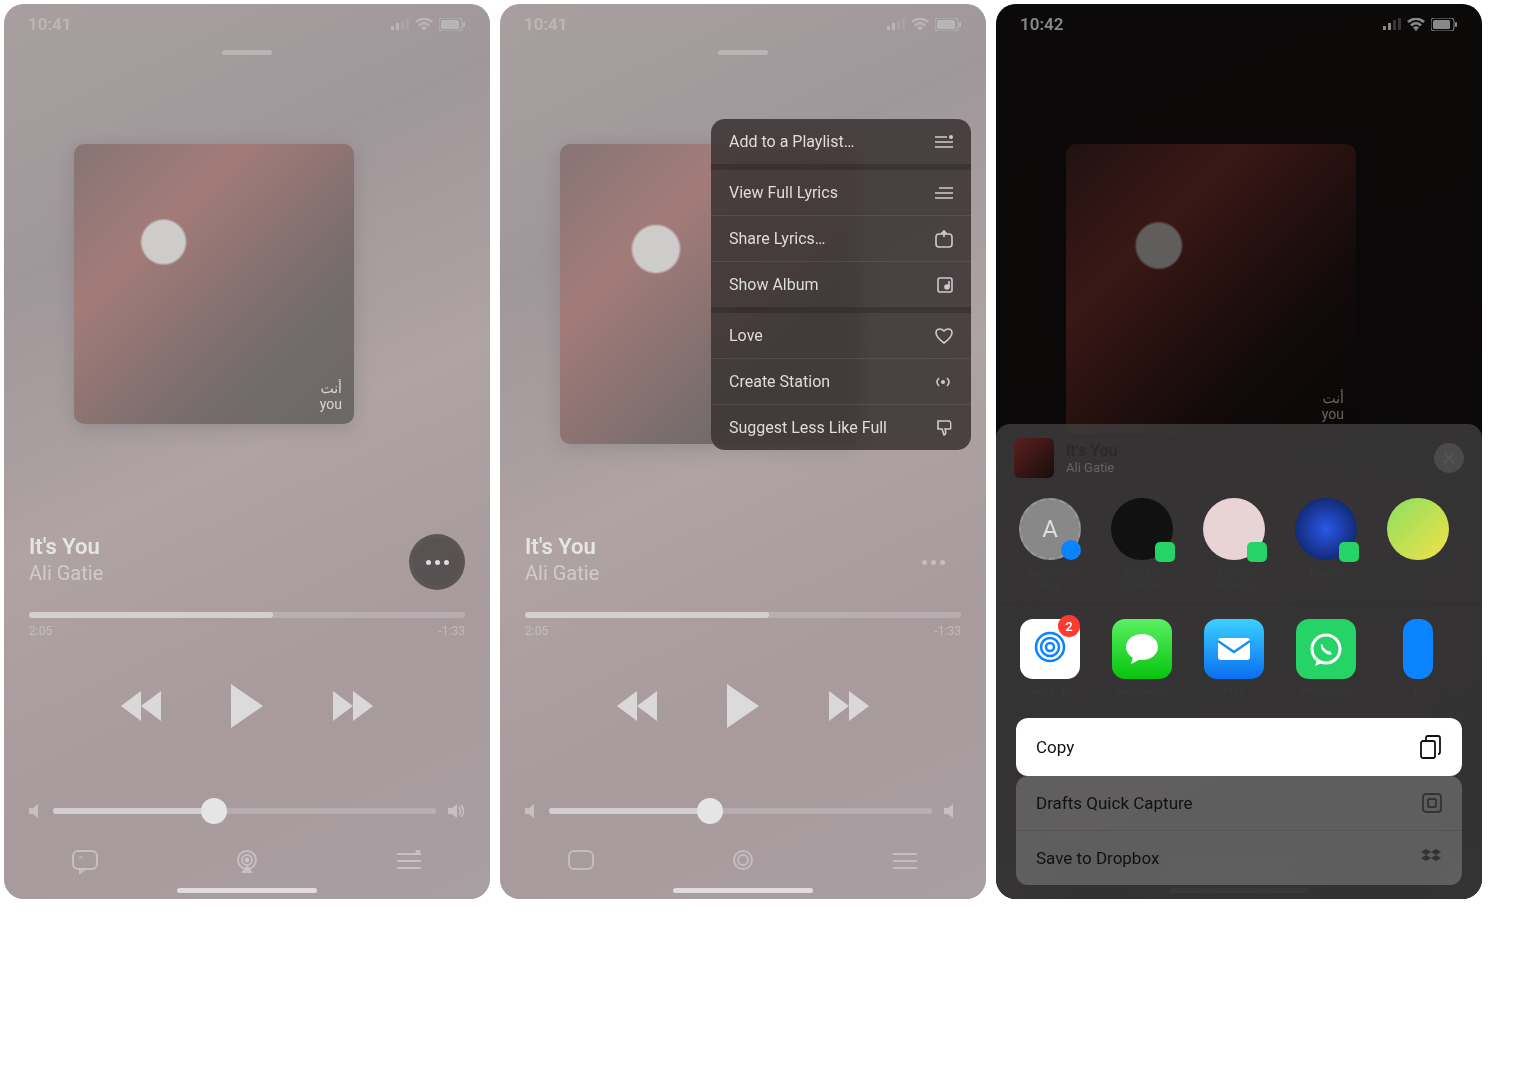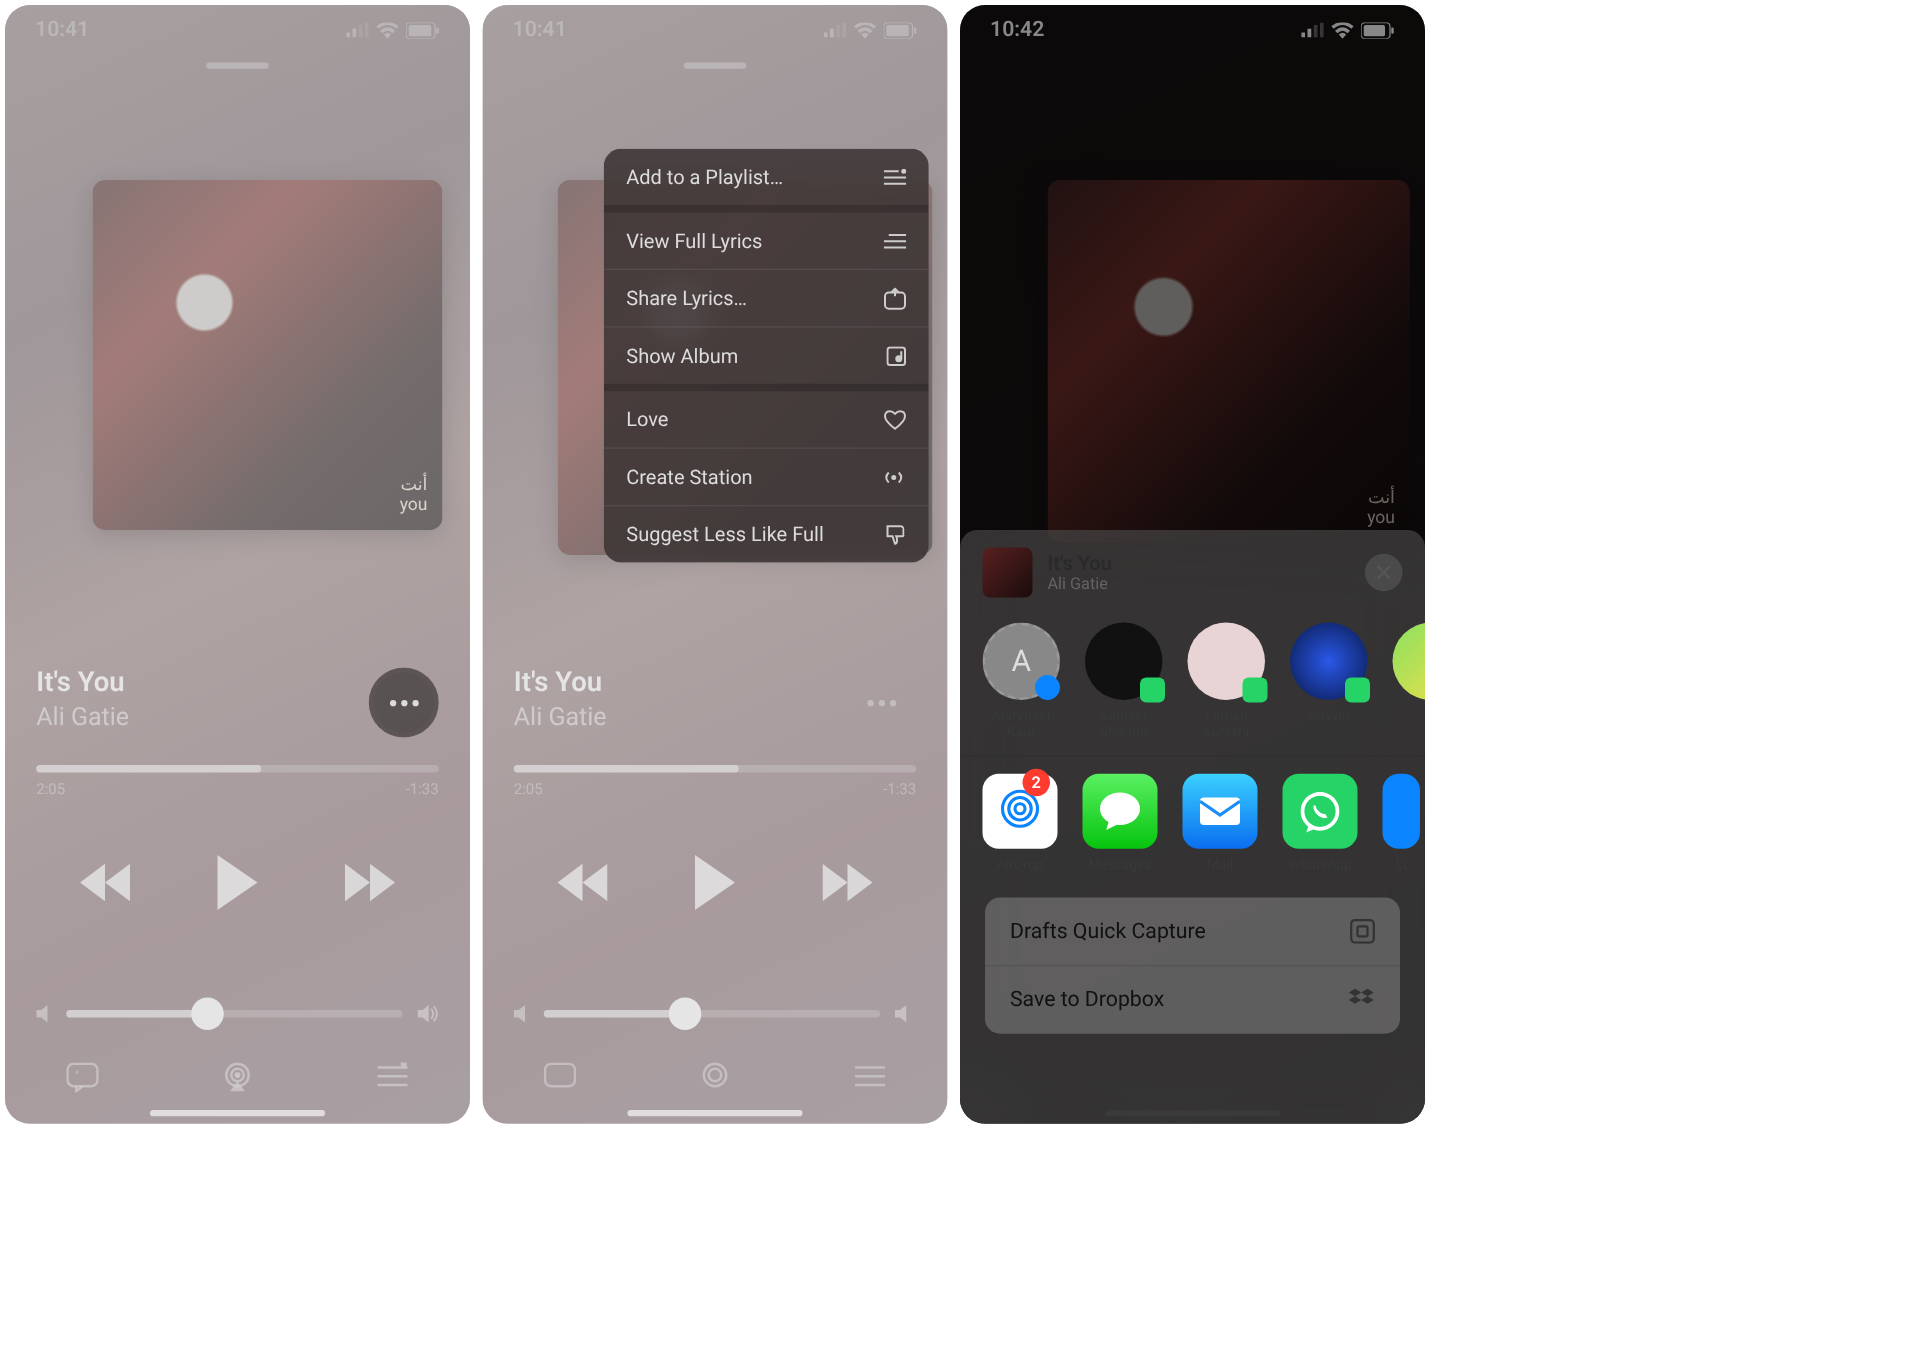--- a/index.html
+++ b/index.html
@@ -5,21 +5,21 @@
   * { box-sizing: border-box; margin: 0; padding: 0; }
   body {
     background: #fff;
     font-family: -apple-system, BlinkMacSystemFont, "Segoe UI", Roboto, sans-serif;
     display: flex;
     gap: 10px;
     padding: 4px;
   }
   .phone {
     position: relative;
-    width: 372px;
+    width: 486px;
     height: 895px;
     border-radius: 20px;
     overflow: hidden;
     flex-shrink: 0;
   }
   .phone-bg {
     position: absolute;
     inset: 0;
     background: linear-gradient(155deg, #8a7a7a 0%, #7a6a70 25%, #988080 50%, #8a7076 75%, #8b7a80 100%);
   }
@@ -266,21 +266,21 @@
     background: #fff;
     border-radius: 12px;
   }
   .action-item {
     display: flex; justify-content: space-between; align-items: center;
     padding: 17px 20px;
     font-size: 17px; color: #111;
   }
   .action-list.secondary {
     background: rgba(255,255,255,0.22);
-    margin-top: 10px;
+    margin-top: 0;
   }
   .grabber {
     position: absolute; top: 46px; left: 50%;
     transform: translateX(-50%);
     width: 50px; height: 5px;
     background: rgba(255,255,255,0.35);
     border-radius: 3px;
     z-index: 3;
   }
   .phone2 .album-art { left: 60px; width: 300px; height: 300px; }
@@ -652,20 +652,29 @@
             </svg>
         </div>
         <span>WhatsApp</span>
       </div>
       <div class="app">
         <div class="app-icon" style="background:#0a84ff;width:30px"></div>
         <span>Li</span>
       </div>
     </div>
 
+    <div class="action-list">
+      <div class="action-item">
+        <span>Copy</span>
+        <svg width="22" height="24" viewBox="0 0 22 24" fill="none" stroke="#111" stroke-width="1.8">
+            <rect x="1" y="6" width="14" height="17" rx="2"></rect>
+            <path d="M6 6 V3 Q6 1 8 1 H18 Q20 1 20 3 V17 Q20 19 18 19"></path>
+          </svg>
+      </div>
+    </div>
 
     <div class="action-list secondary">
       <div class="action-item">
         <span>Drafts Quick Capture</span>
         <svg width="20" height="20" viewBox="0 0 20 20" fill="none" stroke="#333" stroke-width="1.8">
             <rect x="1" y="1" width="18" height="18" rx="3"></rect>
             <rect x="6" y="6" width="8" height="8" rx="1"></rect>
           </svg>
       </div>
       <div class="action-item" style="border-top:0.5px solid rgba(0,0,0,0.1)">

